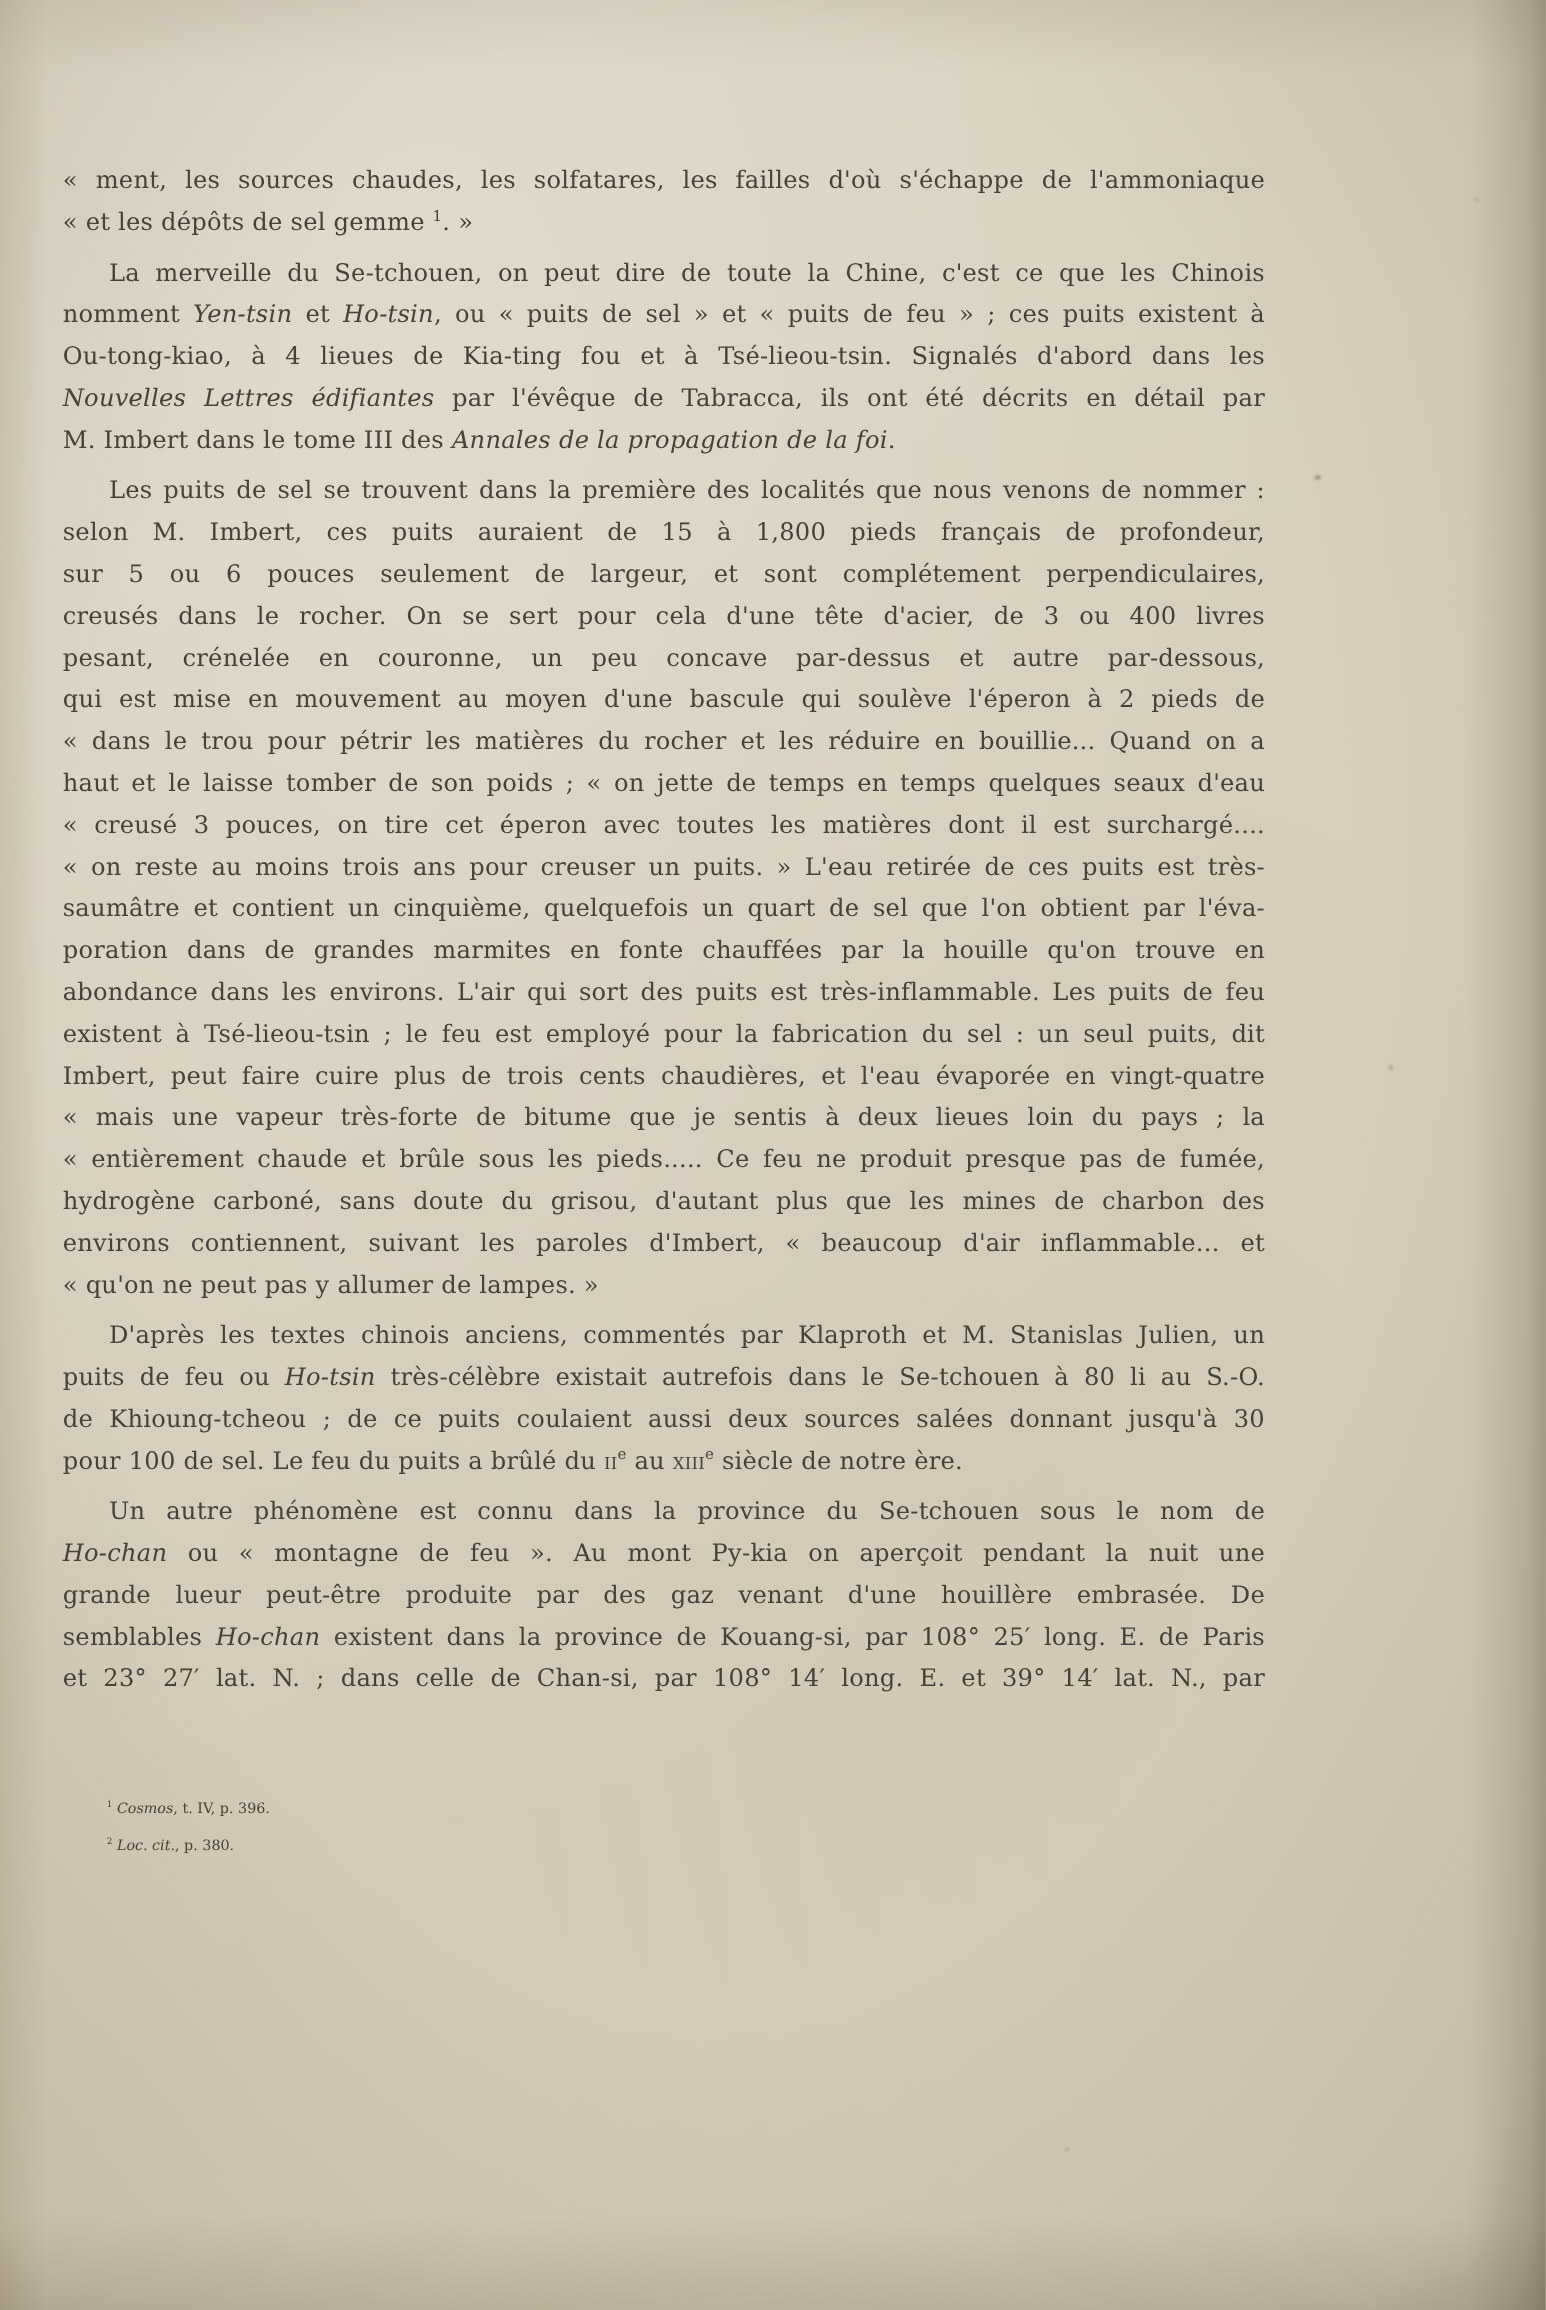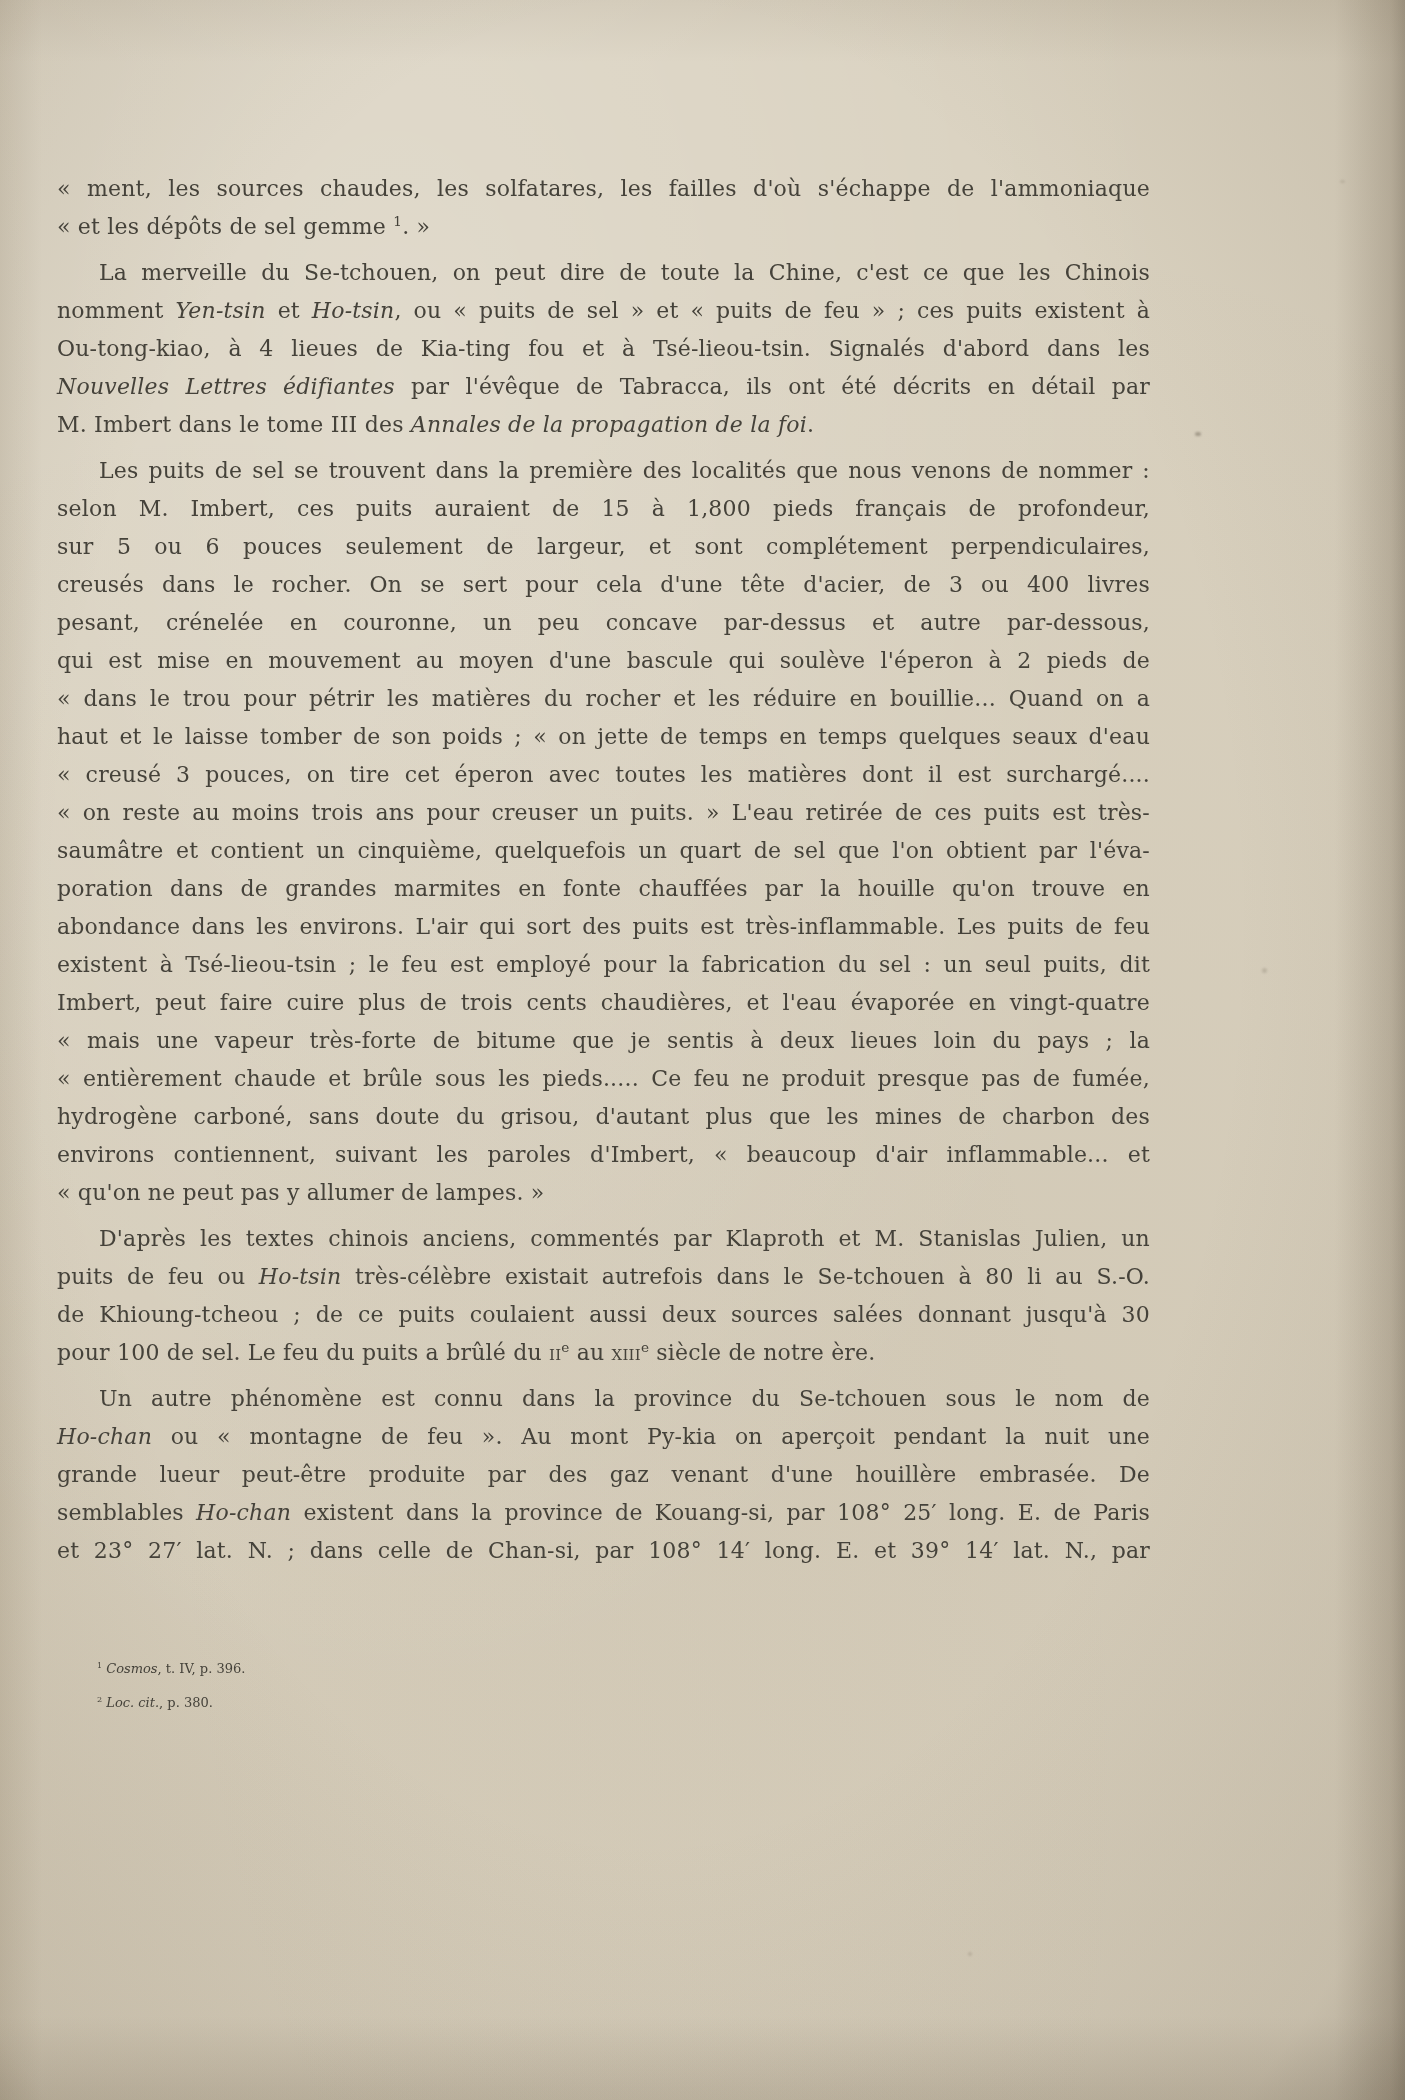--- a/index.html
+++ b/index.html
@@ -32,21 +32,21 @@
 
   .content { position: absolute; left: 57px; top: 146px; width: 1093px; }
 
   .header { position: relative; height: 48px; margin-bottom: 16px; }
   .running-title {
     position: absolute; left: 0; right: 0; text-align: center;
     font-size: 25px; letter-spacing: 7px; color: #4c483e;
   }
   .page-number { position: absolute; right: 2px; top: -2px; font-size: 27px; letter-spacing: 2px; }
 
-  .body-text { font-size: 22px; line-height: 38px; letter-spacing: 0.2px; margin-top: 24px; }
+  .body-text { font-size: 22px; line-height: 38px; letter-spacing: 0.2px; }
   .line { text-align: justify; text-align-last: justify; text-justify: inter-word; }
   .line.lastline { text-align-last: left; }
   .para { margin-top: 8px; }
   .para:first-child { margin-top: 0; }
   .para.indent .line:first-child { text-indent: 42px; }
 
   .s-n { font-style: normal; }
   .s-i { font-style: italic; }
   .s-sup { vertical-align: super; font-size: 0.62em; line-height: 0; }
   .s-sc { font-variant: small-caps; }

